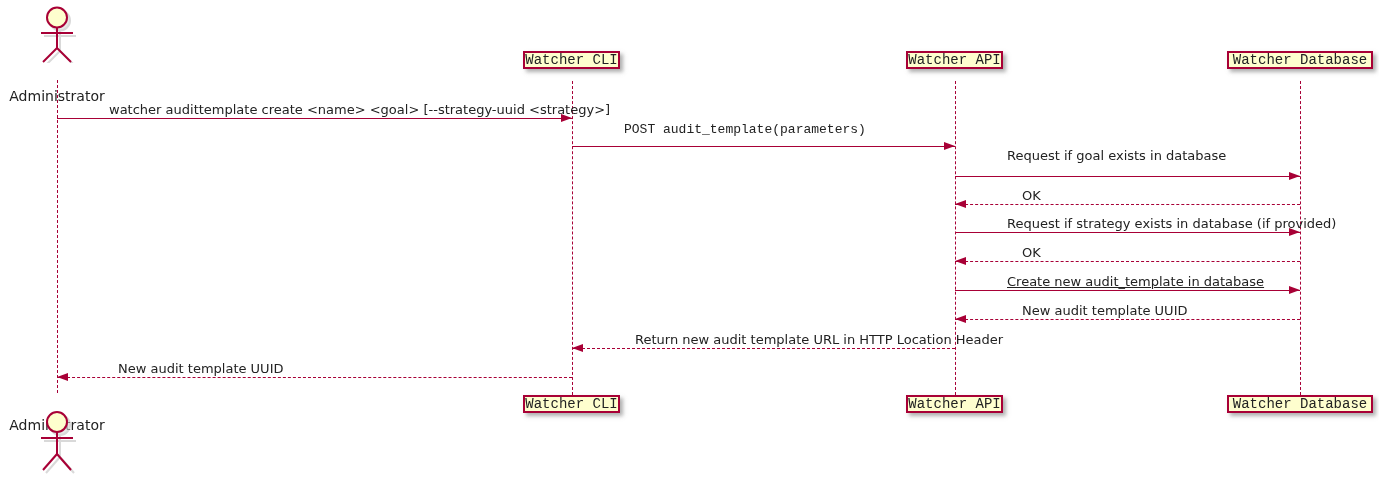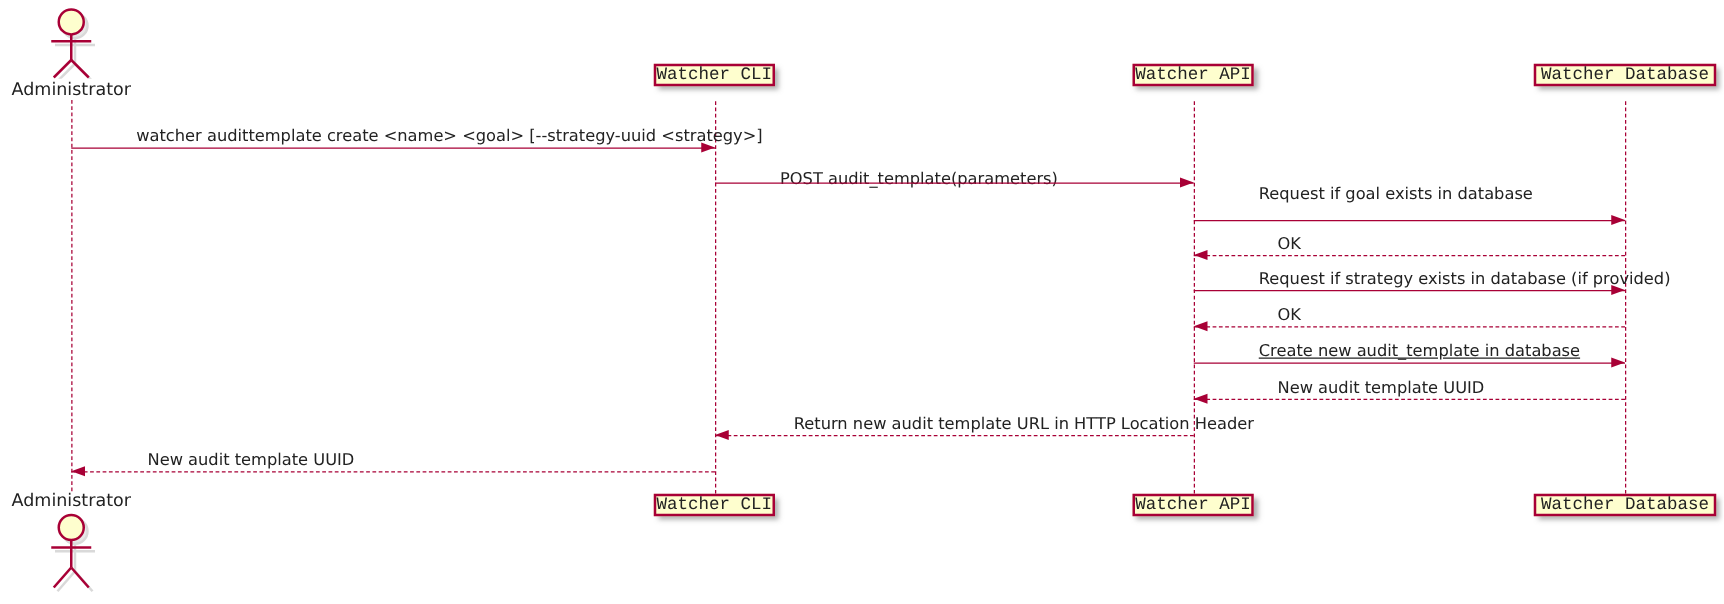--- a/index.html
+++ b/index.html
@@ -17,21 +17,21 @@
   }
   .pbox {
     position:absolute; height:18px; box-sizing:border-box;
     background:#FEFECE; border:2px solid #A80036;
     box-shadow:3px 3px 4px rgba(110,110,110,0.55);
     display:flex; align-items:center; justify-content:center;
     font-size:14px; color:#222; white-space:nowrap;font-family:Liberation Mono, monospace;
   }
   .actor-label {
     position:absolute; font-size:14px; color:#222;
-    text-align:center; white-space:nowrap;
+    text-align:center; white-space:nowrap;margin-top:24px;
   }
   .actor-figure { position:absolute; }
   .msg-label {
     position:absolute; white-space:nowrap;
     font-size:13px; color:#222;margin-left:46px;
   }
   .line-solid { position:absolute; height:0; border-top:1px solid #A80036; }
   .line-dashed { position:absolute; height:0; border-top:1px dashed #A80036; }
   .arr-r {
     position:absolute; width:0; height:0;
@@ -73,21 +73,21 @@
   <div class="actor-label" style="left:8px; top:64px; width:98px;">Administrator</div>
 
   <div class="pbox" style="left:523px; top:51px; width:97px;">Watcher CLI</div>
   <div class="pbox" style="left:906px; top:51px; width:97px;">Watcher API</div>
   <div class="pbox" style="left:1227px; top:51px; width:146px;">Watcher Database</div>
 
   <div class="msg-label" style="left:63px; top:102px;">watcher audittemplate create &lt;name&gt; &lt;goal&gt; [--strategy-uuid &lt;strategy&gt;]</div>
   <div class="line-solid" style="left:57px; top:118px; width:515px;"></div>
   <div class="arr-r" style="left:561px; top:114px;"></div>
 
-  <div class="msg-label" style="left:578px; top:136px;">POST audit_template(parameters)</div>
+  <div class="msg-label" style="left:578px; top:122px;font-family:Liberation Mono, monospace;">POST audit_template(parameters)</div>
   <div class="line-solid" style="left:572px; top:146px; width:383px;"></div>
   <div class="arr-r" style="left:944px; top:142px;"></div>
 
   <div class="msg-label" style="left:961px; top:148px;">Request if goal exists in database</div>
   <div class="line-solid" style="left:955px; top:176px; width:345px;"></div>
   <div class="arr-r" style="left:1289px; top:172px;"></div>
 
   <div class="msg-label" style="left:976px; top:188px;">OK</div>
   <div class="line-dashed" style="left:955px; top:204px; width:345px;"></div>
   <div class="arr-l" style="left:955px; top:200px;"></div>

